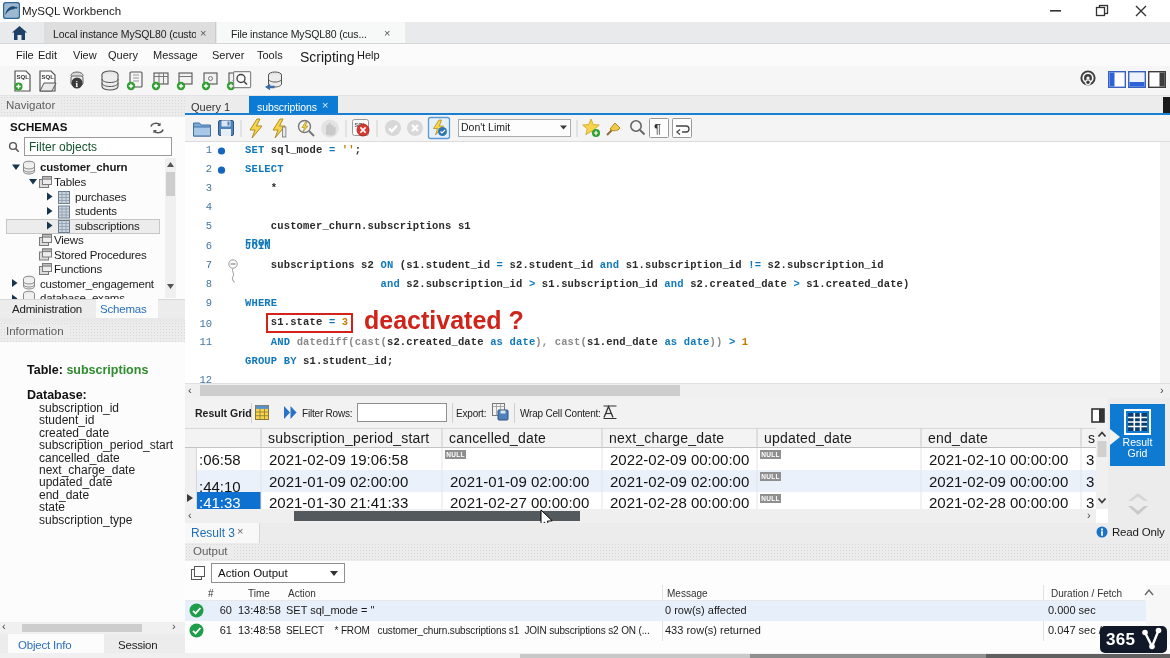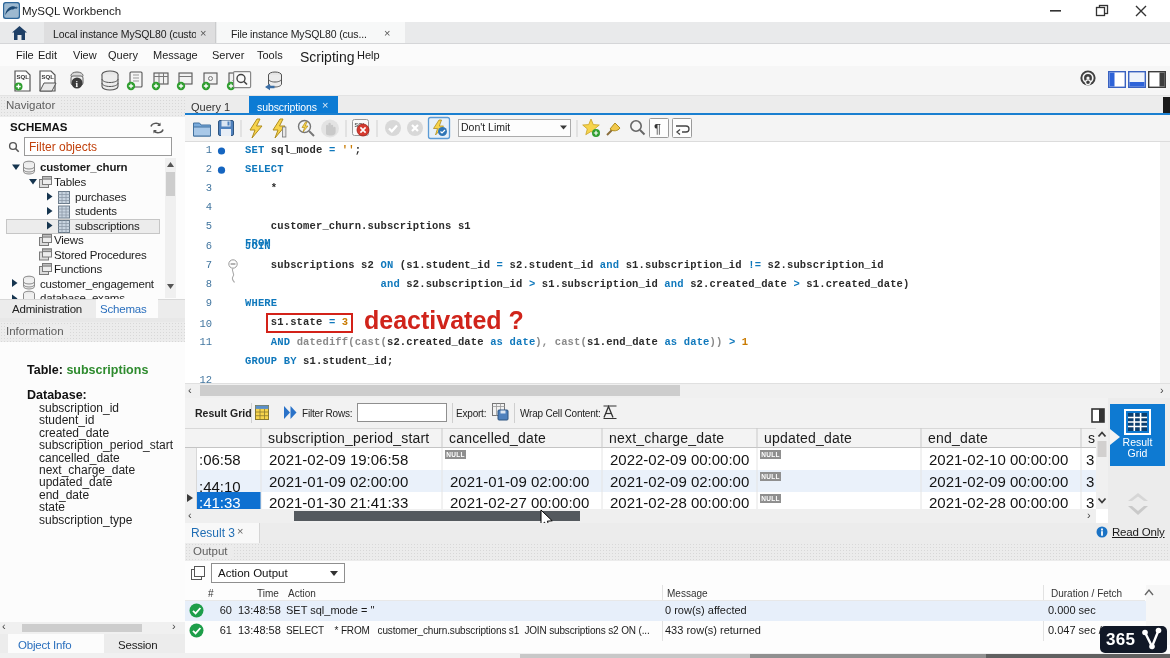--- a/index.html
+++ b/index.html
@@ -152,21 +152,21 @@
 <svg class="abs" style="left:150px;top:122px;" width="14" height="12" viewBox="0 0 14 12">
   <path d="M1 4.5 a5 4 0 0 1 9 -1.5 M13 7.5 a5 4 0 0 1 -9 1.5" fill="none" stroke="#555" stroke-width="1.5"></path>
   <path d="M10.5 0.5 v3.4 h-3.4 Z" fill="#555"></path>
     <path d="M3.5 11.5 v-3.4 h3.4 Z" fill="#555"></path>
 </svg>
 <svg class="abs" style="left:8px;top:141px;" width="12" height="12" viewBox="0 0 12 12">
   <circle cx="5" cy="5" r="3.4" fill="none" stroke="#555" stroke-width="1.4"></circle>
     <path d="M7.5 7.5 l3.2 3.2" stroke="#555" stroke-width="1.6"></path>
 </svg>
 <div class="abs" style="left:24px;top:137px;width:148px;height:19px;background:#fff;border:1px solid #9a9a9a;"></div>
-<div class="abs" style="left:29px;top:140px;font-size:12px;color:#c2410c;">Filter objects</div>
+<div class="abs" style="left:29px;top:140px;font-size:12px;color:#14532d;">Filter objects</div>
 
 <div class="abs" style="left:6px;top:219px;width:154px;height:15px;background:#ececec;border:1px solid #c6c6c6;"></div>
 <svg class="abs" style="left:0;top:158px;" width="185" height="145" viewBox="0 0 185 145">
 
   <path d="M12 6.5 h8 l-4 5.5 Z" fill="#16354f"></path>
   <path d="M29 21 h8 l-4 5.5 Z" fill="#16354f"></path>
   <path d="M47 34.5 l5.5 4 -5.5 4 Z" fill="#16354f"></path>
   <path d="M47 49 l5.5 4 -5.5 4 Z" fill="#16354f"></path>
   <path d="M47 63.5 l5.5 4 -5.5 4 Z" fill="#16354f"></path>
   <path d="M12 121 l5.5 4 -5.5 4 Z" fill="#16354f"></path>
@@ -527,37 +527,37 @@
 
   <div class="abs" style="left:185px;top:523px;width:985px;height:20px;background:#ececec;"></div>
   <div class="abs" style="left:185px;top:523px;width:75px;height:20px;background:#f8f8f8;border-right:1px solid #d5d5d5;"></div>
   <div class="abs" style="left:191px;top:526px;font-size:12px;color:#1f6db4;">Result 3</div>
   <div class="abs" style="left:237px;top:525px;font-size:11px;color:#666;">×</div>
   <svg class="abs" style="left:1096px;top:526px;" width="12" height="12" viewBox="0 0 12 12">
     <circle cx="6" cy="6" r="5.5" fill="#1a72c4"></circle>
     <rect x="5.1" y="2.5" width="1.8" height="2" fill="#fff"></rect>
     <rect x="5.1" y="5.2" width="1.8" height="4.5" fill="#fff"></rect>
   </svg>
-  <div class="abs" style="left:1112px;top:526px;font-size:11.5px;letter-spacing:-0.2px;color:#1a1a1a;text-decoration:underline;">Read Only</div>
+  <div class="abs" style="left:1112px;top:526px;font-size:11.5px;letter-spacing:-0.2px;color:#1a1a1a;">Read Only</div>
 
   <div class="abs dots" style="left:185px;top:543px;width:985px;height:18px;background-color:#ececec;"></div>
   <div class="abs" style="left:191px;top:545px;font-size:11.5px;color:#5e5e5e;background:#ececec;padding:0 4px 0 2px;">Output</div>
 
   <div class="abs" style="left:185px;top:561px;width:985px;height:92px;background:#fdfdfd;"></div>
 
   <svg class="abs" style="left:191px;top:566px;" width="15" height="14" viewBox="0 0 15 14">
     <rect x="0.5" y="3.5" width="10" height="10" fill="#fdfdfd" stroke="#555"></rect>
     <rect x="3.5" y="0.5" width="10" height="10" fill="#fdfdfd" stroke="#555"></rect>
   </svg>
   <div class="abs" style="left:211px;top:563px;width:134px;height:20px;background:#fff;border:1px solid #8f8f8f;"></div>
   <div class="abs" style="left:218px;top:567px;font-size:11.5px;color:#111;">Action Output</div>
   <div class="abs" style="left:330px;top:571px;width:0;height:0;border-left:4px solid transparent;border-right:4px solid transparent;border-top:5px solid #333;"></div>
 
   <div class="abs" style="left:208px;top:588px;font-size:10px;color:#333;">#</div>
-  <div class="abs" style="left:257px;top:588px;font-size:10px;color:#333;">Time</div>
+  <div class="abs" style="left:248px;top:588px;font-size:10px;color:#333;">Time</div>
   <div class="abs" style="left:288px;top:588px;font-size:10px;color:#333;">Action</div>
   <div class="abs" style="left:667px;top:588px;font-size:10px;color:#333;">Message</div>
   <div class="abs" style="left:1051px;top:588px;font-size:10px;color:#333;">Duration / Fetch</div>
   <svg class="abs" style="left:1144px;top:588px;z-index:3;" width="10" height="9" viewBox="0 0 10 9">
       <path d="M1 7 l4 -5 4 5" fill="none" stroke="#666" stroke-width="1.4"></path>
     </svg>
   <div class="abs" style="left:662px;top:585px;width:1px;height:56px;background:#e2e2e2;"></div>
   <div class="abs" style="left:1043px;top:585px;width:1px;height:56px;background:#e2e2e2;"></div>
   <div class="abs" style="left:185px;top:600px;width:960px;height:1px;background:#e8e8e8;"></div>
   <div class="abs" style="left:1146px;top:585px;width:24px;height:60px;background:#f7f7f7;"></div>

